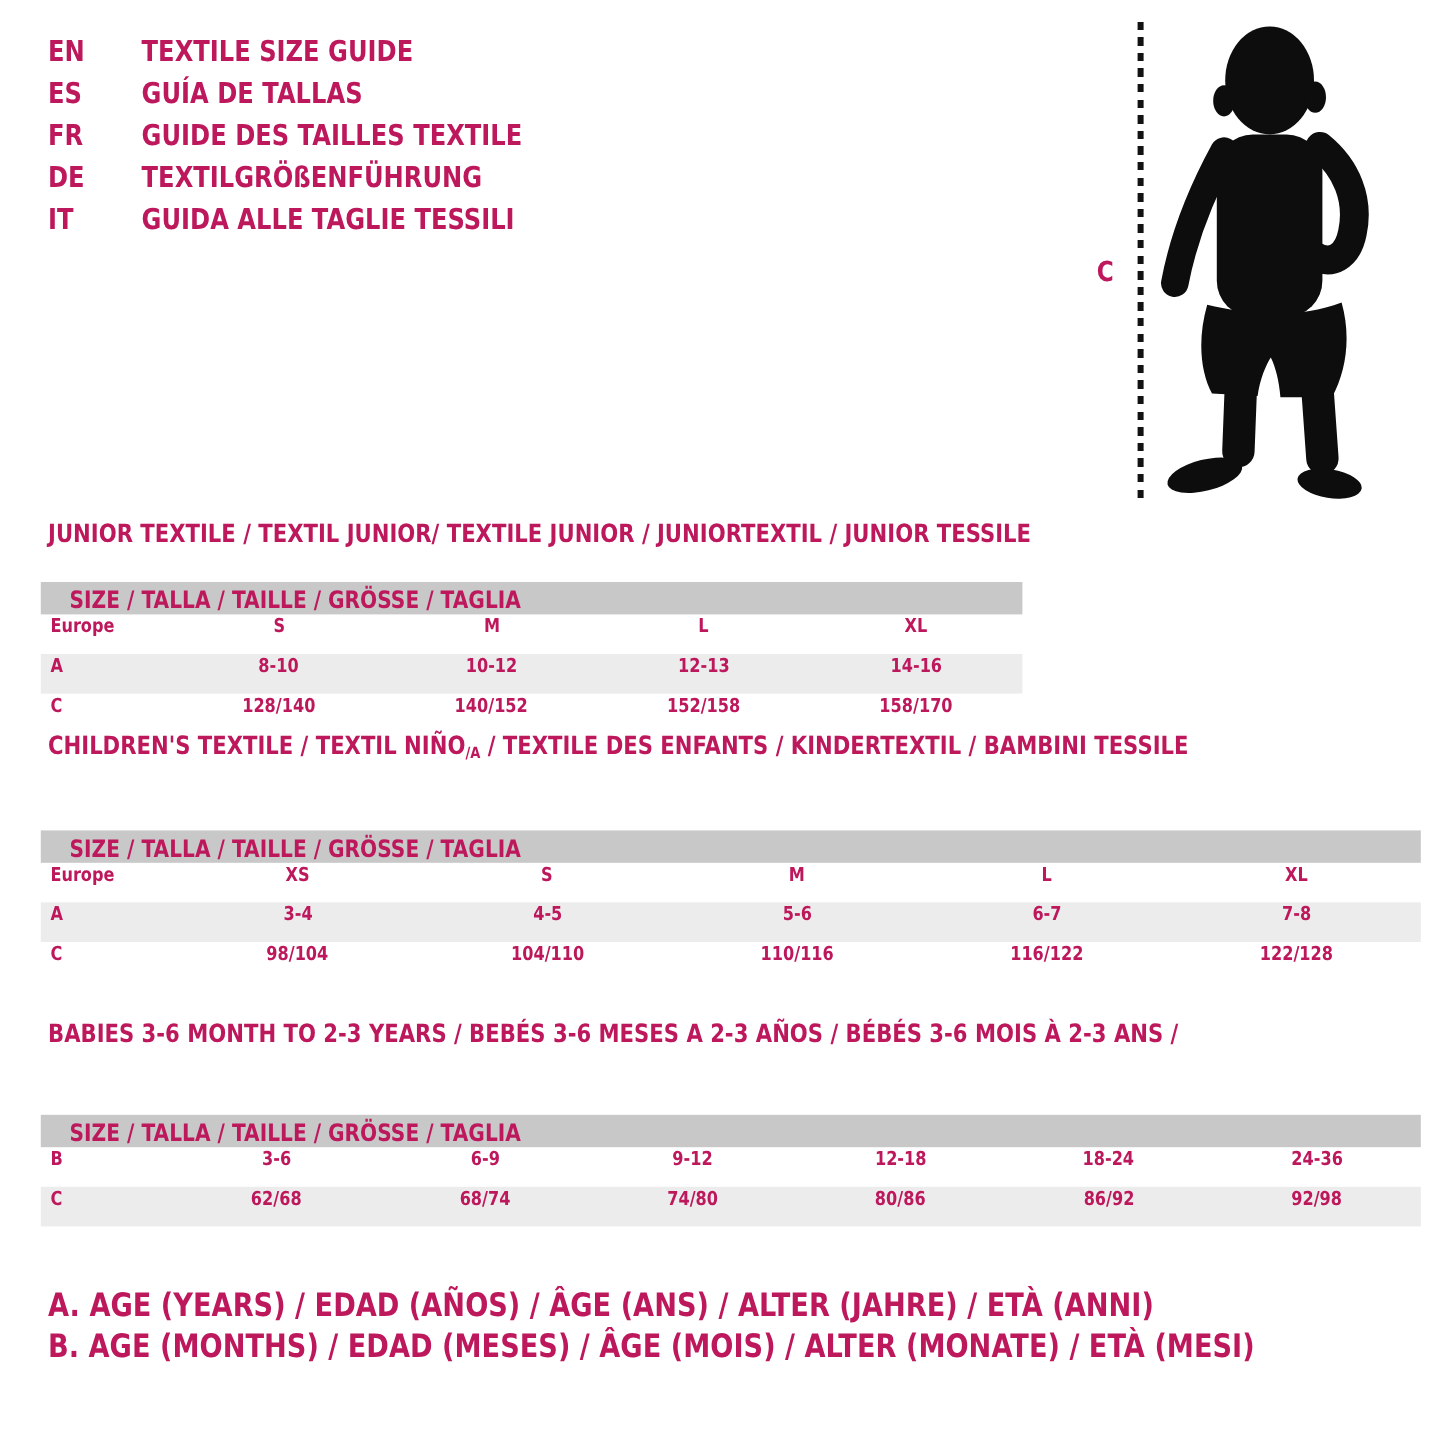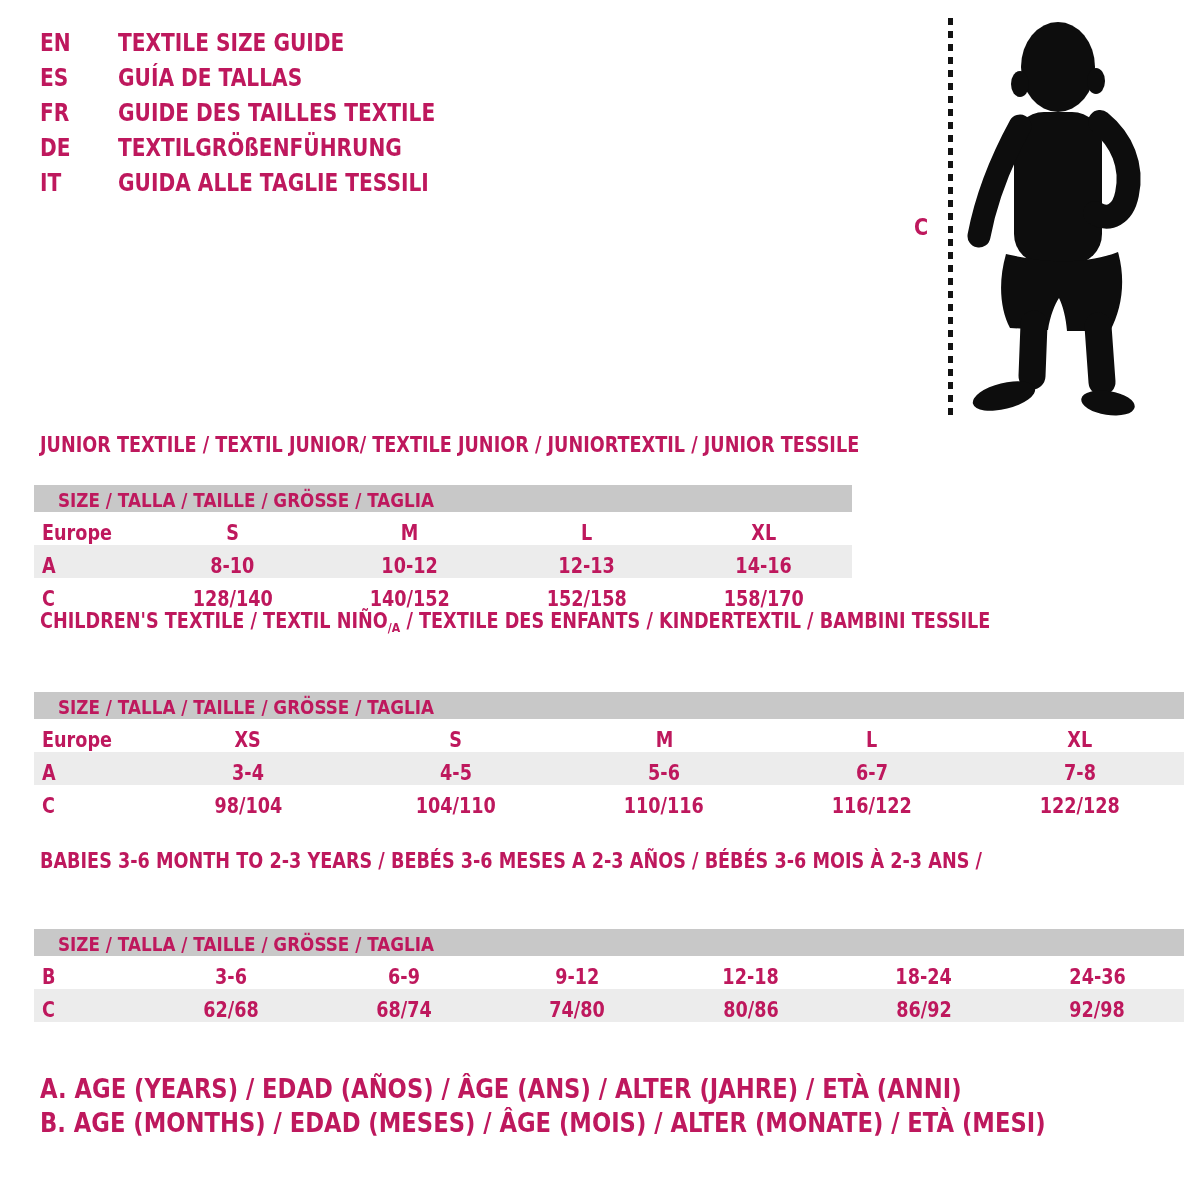--- a/index.html
+++ b/index.html
@@ -17,21 +17,21 @@
     background:repeating-linear-gradient(to bottom,#121212 0 7px,transparent 7px 13px);}
   #figure-label{position:absolute;left:914px;top:214px;font-size:23px;font-weight:bold;}
   #baby-svg{position:absolute;left:962px;top:14px;}
   
   .sec-title{position:absolute;left:40px;font-size:21px;font-weight:bold;white-space:nowrap;line-height:24px;}
   .tsub{font-size:13px;vertical-align:-4px;}
   
   .size-table{position:absolute;left:34px;}
   .sizebar{height:27px;background:#c8c8c8;display:flex;align-items:flex-end;padding-left:24px;
            font-size:20px;font-weight:bold;}
-  .trow{display:flex;height:33px;align-items:flex-end;font-size:21px;font-weight:bold;}
+  .trow{display:flex;height:33px;align-items:flex-start;font-size:16px;font-weight:bold;}
   .trow.alt{background:#ececec;}
   .tlabel{width:110px;padding-left:8px;box-sizing:border-box;}
   .tcell{flex:1;text-align:center;}
   
   #legend{position:absolute;left:40px;top:1072px;}
   .legend-line{height:34px;line-height:34px;font-size:27px;font-weight:bold;}
 </style>
 </head>
 <body>
 

